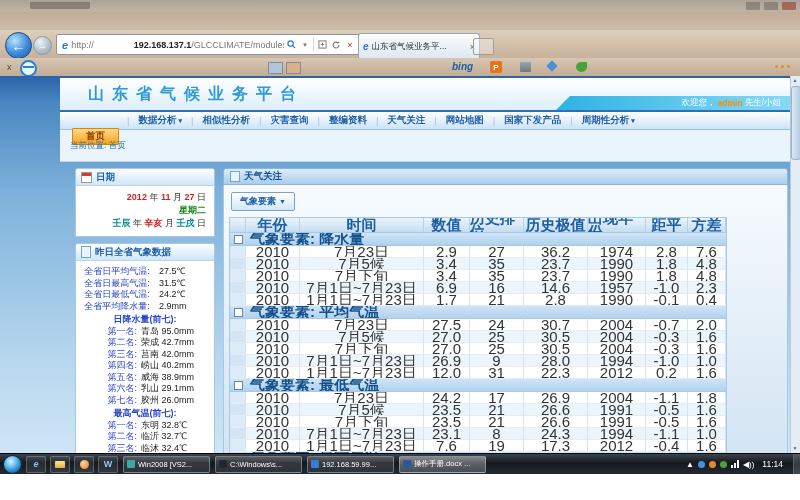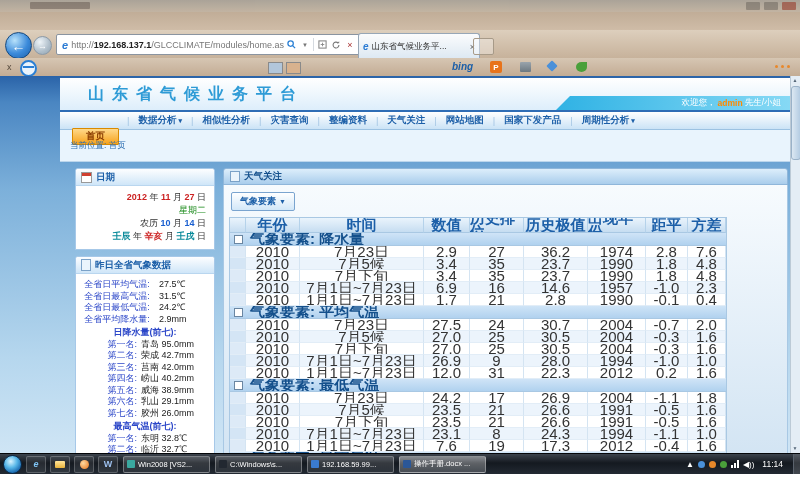--- a/index.html
+++ b/index.html
@@ -19,21 +19,21 @@
     background:linear-gradient(#ddcfbd,#c7b29b);border-bottom:1px solid #94846f;}
   .nav-orb{position:absolute;border-radius:50%;display:flex;align-items:center;justify-content:center;}
   .back-orb{left:5px;top:2px;width:25px;height:25px;border:1px solid #17497e;
     background:radial-gradient(circle at 35% 30%,#b8e2fb,#3b8ada 55%,#1b5ea8);color:#fff;font-size:14px;font-weight:bold;}
   .fwd-orb{left:33px;top:6px;width:17px;height:17px;border:1px solid #8b9aa8;
     background:radial-gradient(circle at 35% 30%,#eef4f8,#aebdc9 60%,#8fa2b0);color:#fff;font-size:9px;}
   .urlbox{position:absolute;left:56px;top:4px;width:298px;height:19px;background:#fff;
     border:1px solid #8a94a0;border-radius:2px;display:flex;align-items:center;padding:0 2px;}
   .urlbox .fav{color:#2b7bd4;font-weight:bold;font-style:italic;font-size:11px;margin:0 3px;}
   .urltext{font-size:9px;color:#777;white-space:nowrap;overflow:hidden;flex:1;}
-  .urltext b{color:#222;}
+  .urltext b{color:#222;margin-left:40px;}
   .uicon{width:14px;height:15px;display:flex;align-items:center;justify-content:center;font-size:9px;color:#777;flex:none;}
   .usep{width:1px;height:13px;background:#d5dae0;margin:0 1px;flex:none;}
   .tab{position:absolute;left:358px;top:3px;width:112px;height:25px;
     background:linear-gradient(#fbfcfd,#dce8f2);border:1px solid #97a7b7;border-bottom:none;
     border-radius:3px 3px 0 0;display:flex;align-items:center;padding:0 4px;}
   .tab .fav{color:#2b7bd4;font-weight:bold;font-style:italic;font-size:10px;margin-right:3px;}
   .tab-title{font-size:8.5px;color:#333;white-space:nowrap;overflow:hidden;flex:1;}
   .tab-close{font-size:9px;color:#666;margin-left:3px;}
   .newtab{position:absolute;left:473px;top:8px;width:19px;height:15px;border:1px solid #a79a88;
     background:rgba(255,255,255,.35);border-radius:2px;}
@@ -94,21 +94,21 @@
   .sidebar{width:140px;flex:none;}
   .panel{background:#fff;border:1px solid #a6c8e8;border-radius:3px 3px 0 0;margin-bottom:6px;overflow:hidden;}
   .panel-h{height:16px;background:linear-gradient(#fdfeff,#cfe6f8);border-bottom:1px solid #b9d6ef;
     display:flex;align-items:center;gap:4px;padding:0 5px;font-size:9.5px;font-weight:bold;color:#1c5fa8;}
   .ic-cal{width:9px;height:9px;border:1px solid #999;background:#fff;position:relative;flex:none;}
   .ic-cal:after{content:"";position:absolute;top:0;left:0;right:0;height:3px;background:#d04030;}
   .ic-doc{width:8px;height:10px;border:1px solid #7ba2c8;background:#eaf4fc;flex:none;}
   .cal-body{padding:5px 8px 6px 4px;font-size:9px;line-height:13px;text-align:right;color:#333;}
   .cal-body .num{color:#c22;font-weight:bold;}
   .cal-body .bnum{color:#1a5fd0;font-weight:bold;}
-  .cal-week{color:#1a8a1a;font-weight:normal;}
+  .cal-week{color:#1a8a1a;font-weight:bold;}
   .gz-a{color:#0a8a9a;font-weight:bold;} .gz-b{color:#c22;font-weight:bold;}
   .wx-body{padding:5px 3px 4px 3px;font-size:9px;line-height:11.5px;}
   .w-row{display:flex;white-space:nowrap;overflow:hidden;}
   .w-label{color:#2b46c8;flex:none;}
   .w-val{color:#222;margin-left:4px;}
   .w-sum .w-label{width:76px;text-align:center;}
   .w-sec-title{color:#2b46c8;font-weight:bold;margin-top:2px;text-align:center;}
   .w-rank .w-label{width:58px;text-align:right;}
 
   
@@ -293,21 +293,20 @@
 
         <div class="sidebar">
           <div class="panel">
             <div class="panel-h">
               <span class="ic-cal"></span>
               <span>日期</span>
             </div>
             <div class="cal-body">
               <div><span class="num">2012</span> <span>年</span> <span class="num">11</span> <span>月</span> <span class="num">27</span> <span>日</span></div>
               <div class="cal-week">星期二</div>
-              <div><span>农历</span> <span class="bnum">10</span> <span>月</span> <span class="bnum">14</span> <span>日</span></div>
               <div><span class="gz-a">壬辰</span> <span>年</span> <span class="gz-b">辛亥</span> <span>月</span> <span class="gz-a">壬戌</span> <span>日</span></div>
             </div>
           </div>
 
           <div class="panel">
             <div class="panel-h">
               <span class="ic-doc"></span>
               <span>昨日全省气象数据</span>
             </div>
             <div class="wx-body" id="wx-body">

